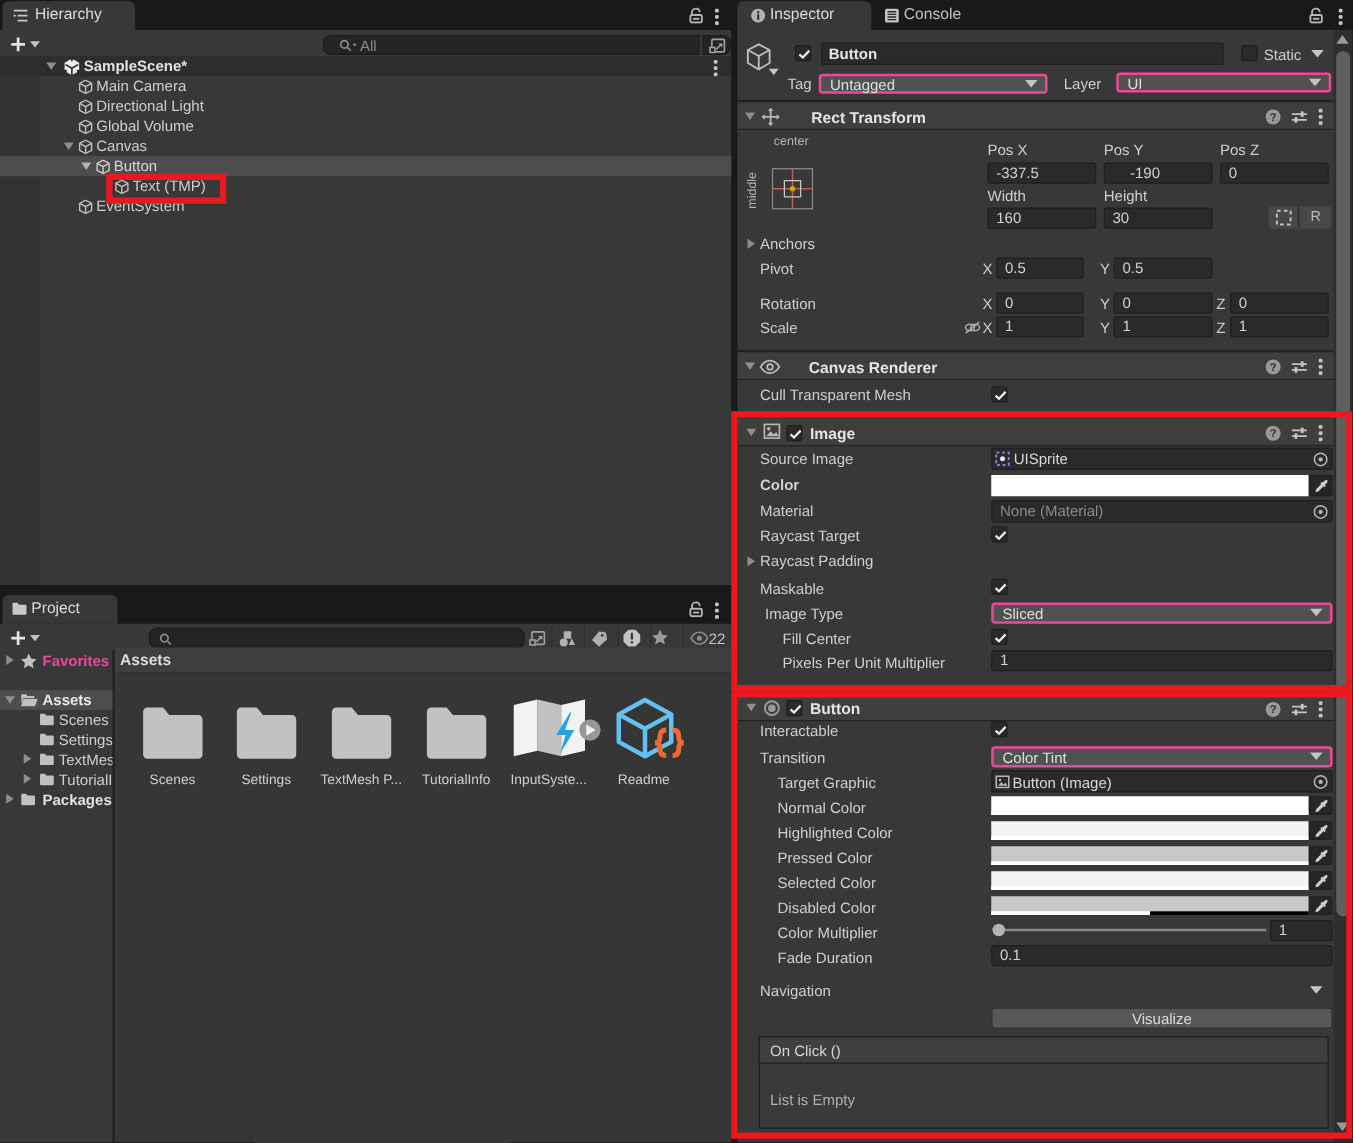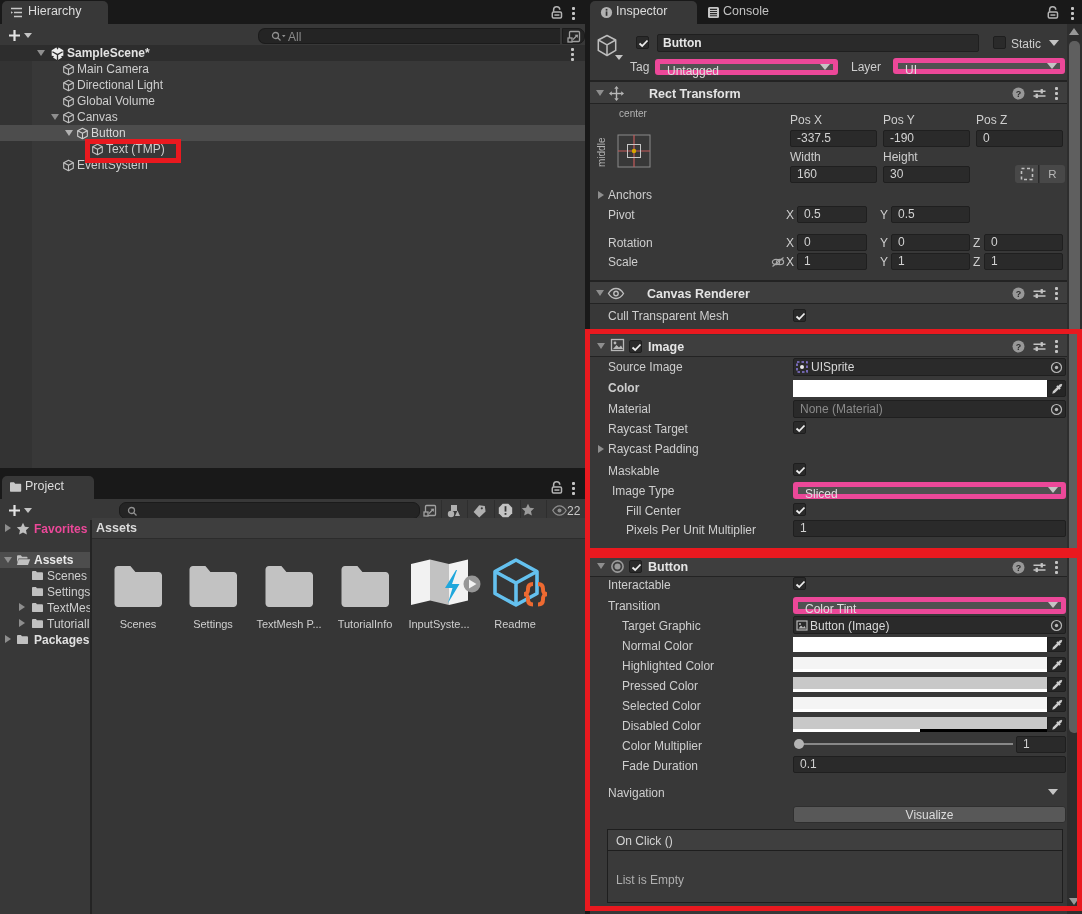--- a/index.html
+++ b/index.html
@@ -3,21 +3,21 @@
 <meta charset="utf-8">
 <style>
 * { margin:0; padding:0; box-sizing:border-box; }
 html,body { width:1082px; height:914px; overflow:hidden; }
 body { background:#191919; font-family:"Liberation Sans", sans-serif; font-size:12px; color:#c8c8c8; position:relative; }
 .abs { position:absolute; }
 .b { font-weight:bold; }
 .tab { background:#383838; border-radius:5px 5px 0 0; color:#dcdcdc; }
 .hdr { background:#3e3e3e; }
 .field { background:#2a2a2a; border:1px solid #1f1f1f; border-radius:2px; color:#d2d2d2; }
-.drop { background:#515151; border:5px solid #ec4899; border-radius:3px; color:#dfdfdf; }
+.drop { background:#515151; border:2px solid #ec4899; border-radius:3px; color:#dfdfdf; }
 .darr { position:absolute; width:0; height:0; border-left:5px solid transparent; border-right:5px solid transparent; border-top:6px solid #c4c4c4; }
 .fold { position:absolute; width:0; height:0; border-left:4.5px solid transparent; border-right:4.5px solid transparent; border-top:6px solid #8e8e8e; }
 .foldr { position:absolute; width:0; height:0; border-top:4.5px solid transparent; border-bottom:4.5px solid transparent; border-left:6px solid #8e8e8e; }
 .chk { position:absolute; width:13px; height:13px; background:#2a2a2a; border:1px solid #1e1e1e; border-radius:2px; }
 .chk svg { position:absolute; left:1px; top:2px; }
 .lbl { position:absolute; height:16px; line-height:16px; color:#cecece; white-space:nowrap; }
 .kebab { position:absolute; width:3px; }
 .kebab i { display:block; width:3px; height:3px; border-radius:1px; background:#c4c4c4; margin-bottom:2px; }
 .swatch { position:absolute; }
 .eyed { position:absolute; width:19px; background:#262626; border:1px solid #1f1f1f; border-radius:0 2px 2px 0; }
@@ -391,21 +391,21 @@
     <div class="abs" style="left:27px;top:134px;width:34px;height:34px;"><svg width="34" height="34" viewBox="0 0 34 34">
         <rect x="1" y="1" width="32" height="32" fill="none" stroke="#8a8a8a" stroke-width="1"></rect>
         <path d="M17 1v32M1 17h32" stroke="#c35b5b" stroke-width="1.2"></path>
         <rect x="10.5" y="10.5" width="13" height="13" fill="none" stroke="#c8c8c8" stroke-width="1"></rect>
         <circle cx="17" cy="17" r="2.2" fill="#d8a600"></circle>
       </svg></div>
     <div class="lbl" style="left:200px;top:112px;">Pos X</div>
     <div class="lbl" style="left:293px;top:112px;">Pos Y</div>
     <div class="lbl" style="left:386px;top:112px;">Pos Z</div>
     <div class="abs field" style="left:200px;top:130px;width:87px;height:17px;line-height:15px;padding-left:6px;color:#d2d2d2;white-space:nowrap;overflow:hidden;">-337.5</div>
-    <div class="abs field" style="left:293px;top:130px;width:87px;height:17px;line-height:15px;padding-left:6px;color:#d2d2d2;white-space:nowrap;overflow:hidden;">-190</div>
+    <div class="abs field" style="left:293px;top:130px;width:87px;height:17px;line-height:15px;padding-left:20px;color:#d2d2d2;white-space:nowrap;overflow:hidden;">-190</div>
     <div class="abs field" style="left:386px;top:130px;width:87px;height:17px;line-height:15px;padding-left:6px;color:#d2d2d2;white-space:nowrap;overflow:hidden;">0</div>
     <div class="lbl" style="left:200px;top:149px;">Width</div>
     <div class="lbl" style="left:293px;top:149px;">Height</div>
     <div class="abs field" style="left:200px;top:166px;width:87px;height:17px;line-height:15px;padding-left:6px;color:#d2d2d2;white-space:nowrap;overflow:hidden;">160</div>
     <div class="abs field" style="left:293px;top:166px;width:87px;height:17px;line-height:15px;padding-left:6px;color:#d2d2d2;white-space:nowrap;overflow:hidden;">30</div>
     <div class="abs" style="left:425px;top:165px;width:24px;height:18px;background:#484848;border-radius:3px 0 0 3px;border-right:1px solid #2a2a2a;"><svg width="14" height="14" style="margin:2px 0 0 5px;" viewBox="0 0 14 14">
         <rect x="1.5" y="1.5" width="11" height="11" fill="none" stroke="#c0c0c0" stroke-width="1.6" stroke-dasharray="3 2.5"></rect>
       </svg></div>
     <div class="abs" style="left:450px;top:165px;width:25px;height:18px;background:#484848;border-radius:0 3px 3px 0;text-align:center;line-height:18px;font-size:11.5px;color:#b8b8b8;">R</div>
     <div class="foldr" style="left:8px;top:191px;"></div>

